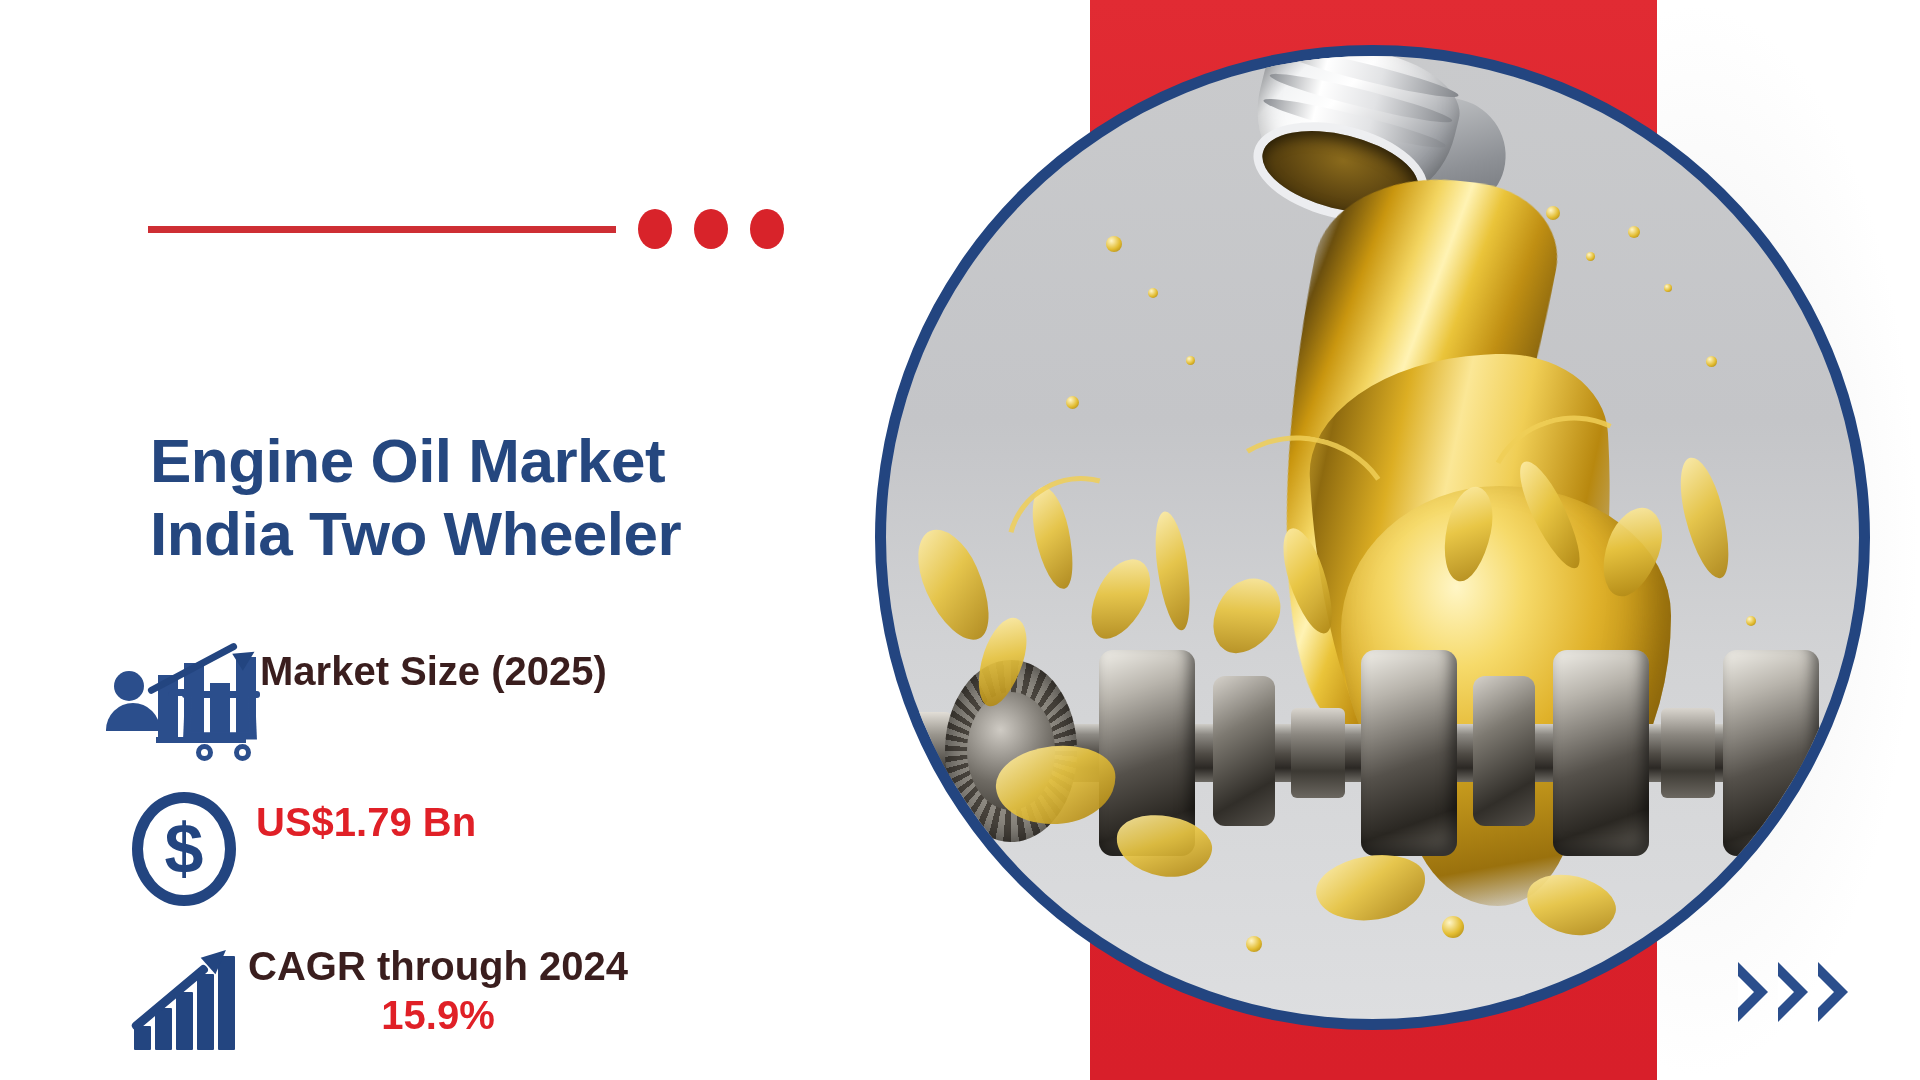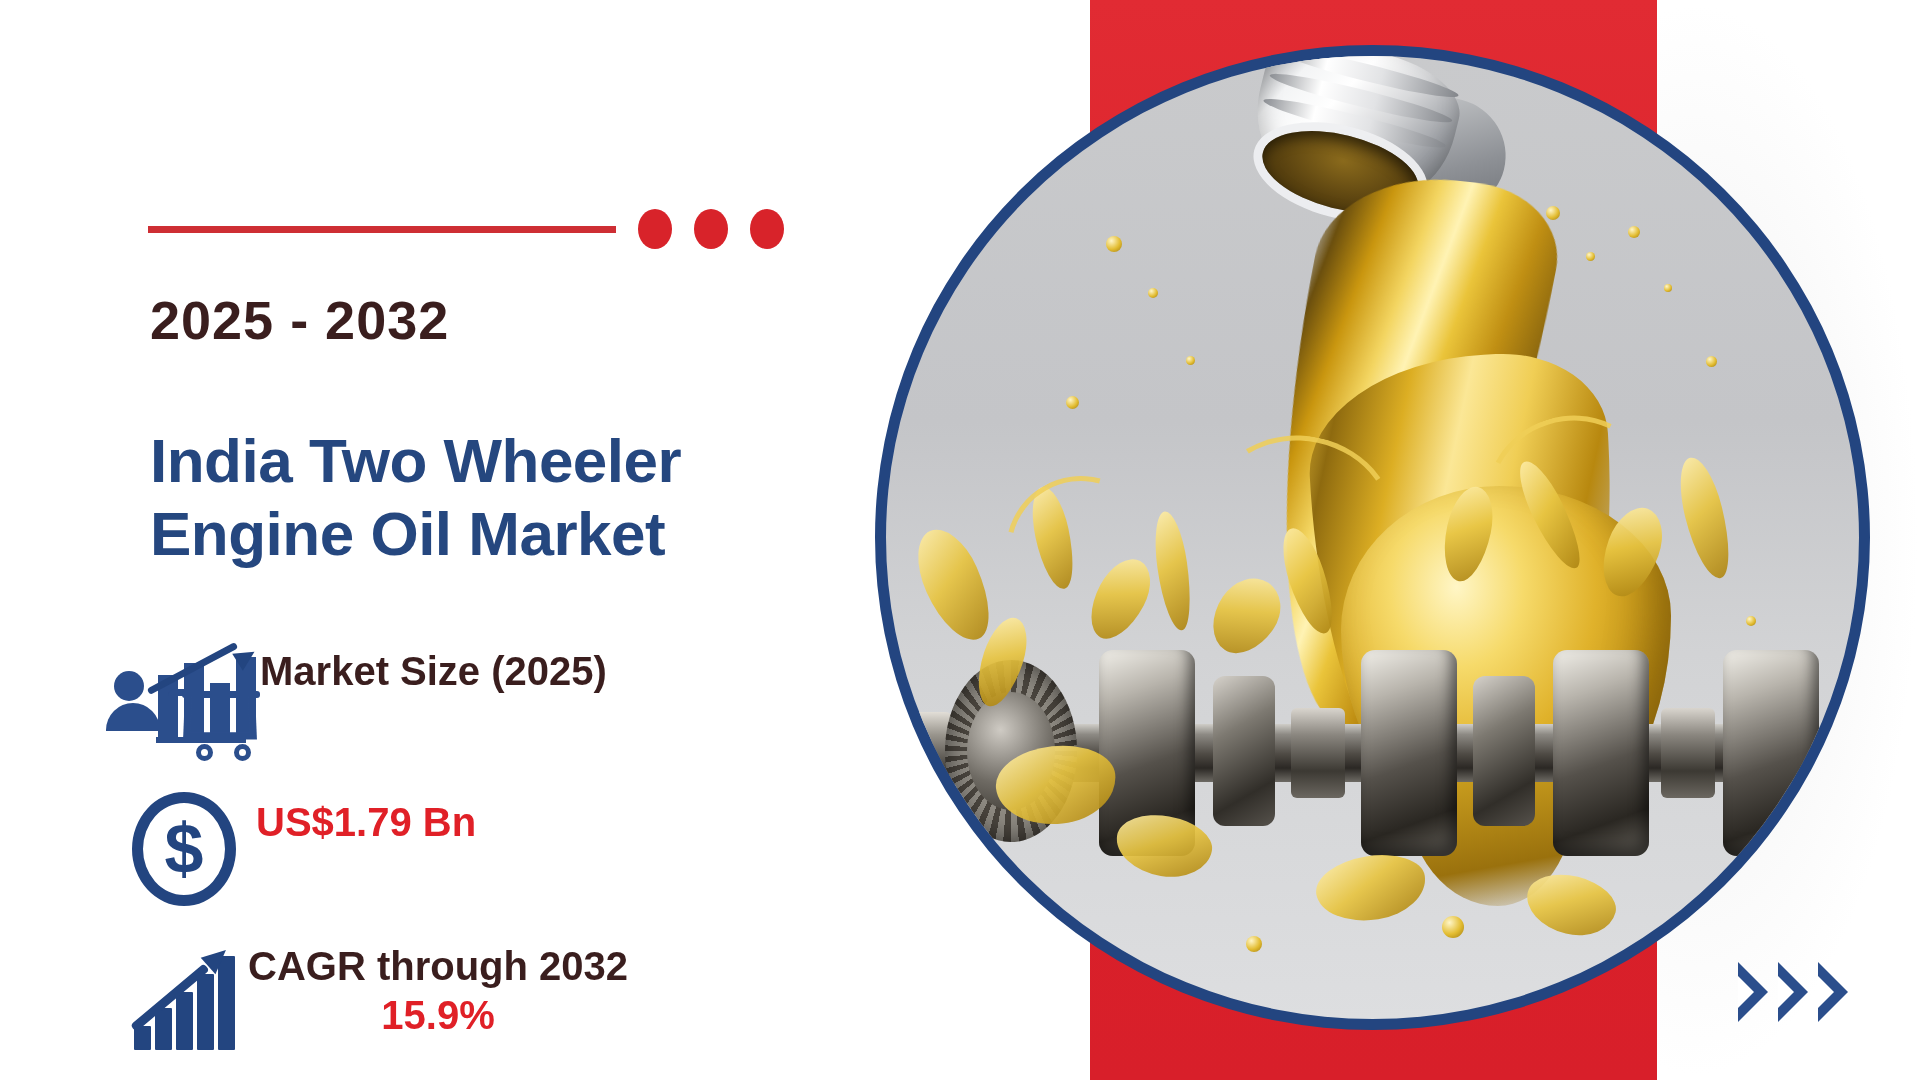--- a/index.html
+++ b/index.html
@@ -387,25 +387,24 @@
 <div id="left-panel">
 
 
   <div id="divider-row">
     <div id="divider-line"></div>
     <div class="divider-dot"></div>
     <div class="divider-dot"></div>
     <div class="divider-dot"></div>
   </div>
 
-  <div id="years">2025 - 2032</div>
 
   <div id="title">
+    <div>Engine Oil Market</div>
     <div>India Two Wheeler</div>
-    <div>Engine Oil Market</div>
   </div>
 
   <div class="stat-row" id="stat-0">
     <div class="stat-icon">
       <div class="ic-person-head"></div>
       <div class="ic-person-body"></div>
       <div class="ic-bar" style="left:46px; width:20px; height:62px;"></div>
       <div class="ic-bar" style="left:72px; width:20px; height:74px;"></div>
       <div class="ic-bar" style="left:98px; width:20px; height:54px;"></div>
       <div class="ic-bar" style="left:124px;width:20px; height:80px;"></div>
@@ -437,21 +436,21 @@
     <div class="stat-icon">
       <div class="ic3-bar" style="left:6px;  height:24px;"></div>
       <div class="ic3-bar" style="left:27px; height:42px;"></div>
       <div class="ic3-bar" style="left:48px; height:58px;"></div>
       <div class="ic3-bar" style="left:69px; height:76px;"></div>
       <div class="ic3-bar" style="left:90px; height:94px;"></div>
       <div class="ic3-arrow-line"></div>
       <div class="ic3-arrow-head"></div>
     </div>
     <div class="stat-text">
-      <div class="stat-label">CAGR through 2032</div>
+      <div class="stat-label">CAGR through 2024</div>
       <div class="stat-value">15.9%</div>
     </div>
   </div>
 </div>
 
 <div id="chevrons">
   <div class="chev"></div>
   <div class="chev"></div>
   <div class="chev"></div>
 </div>

